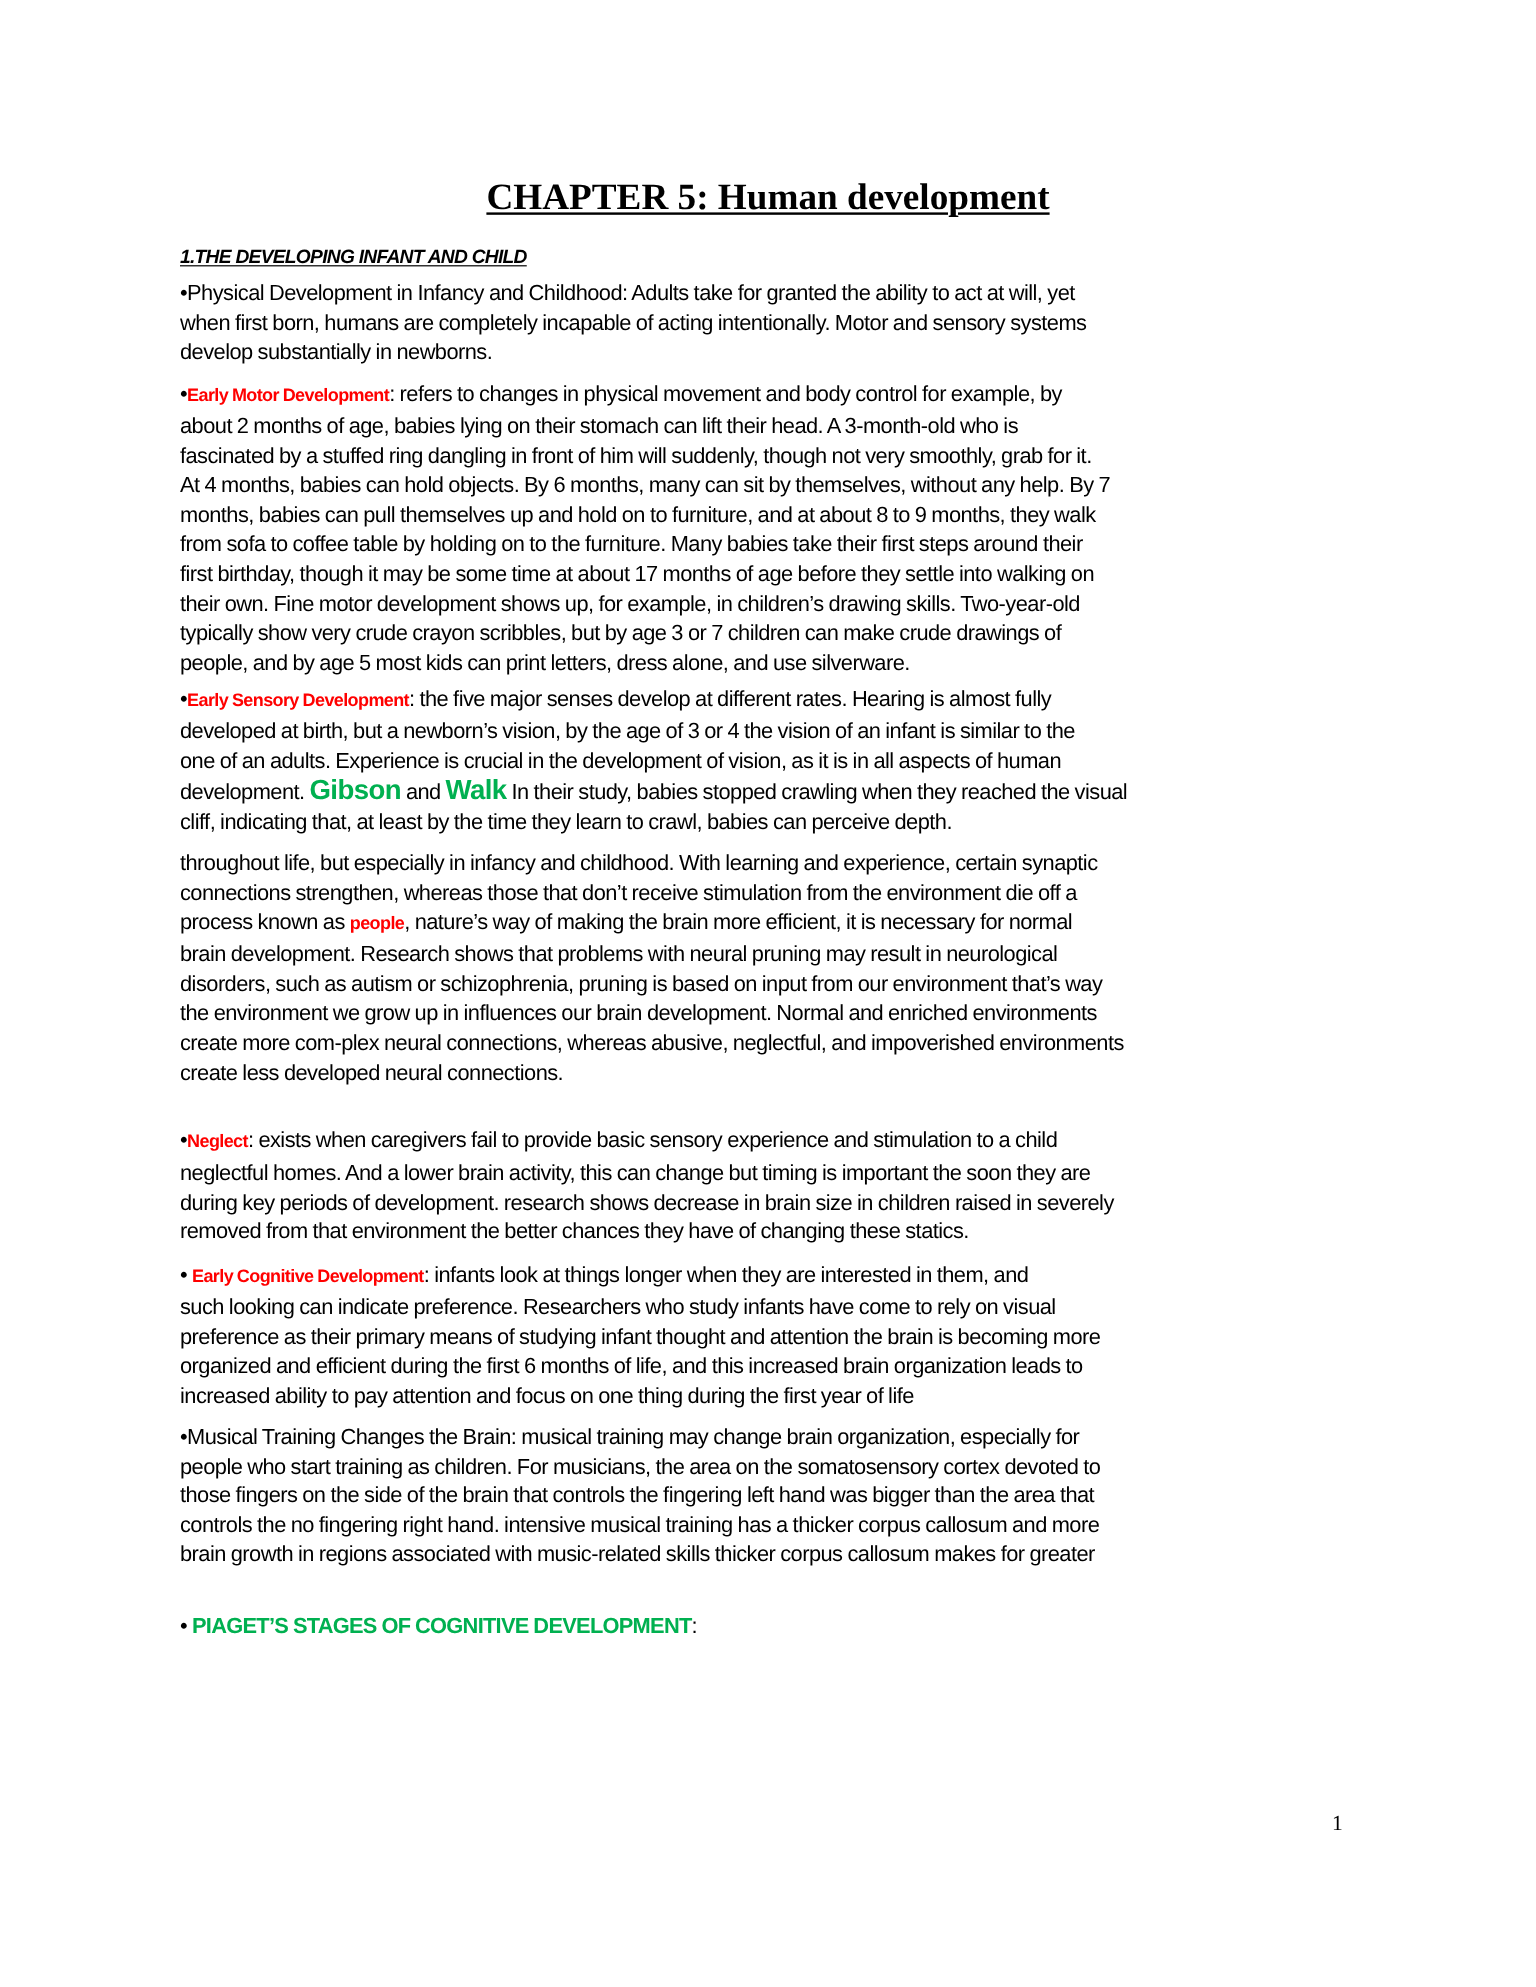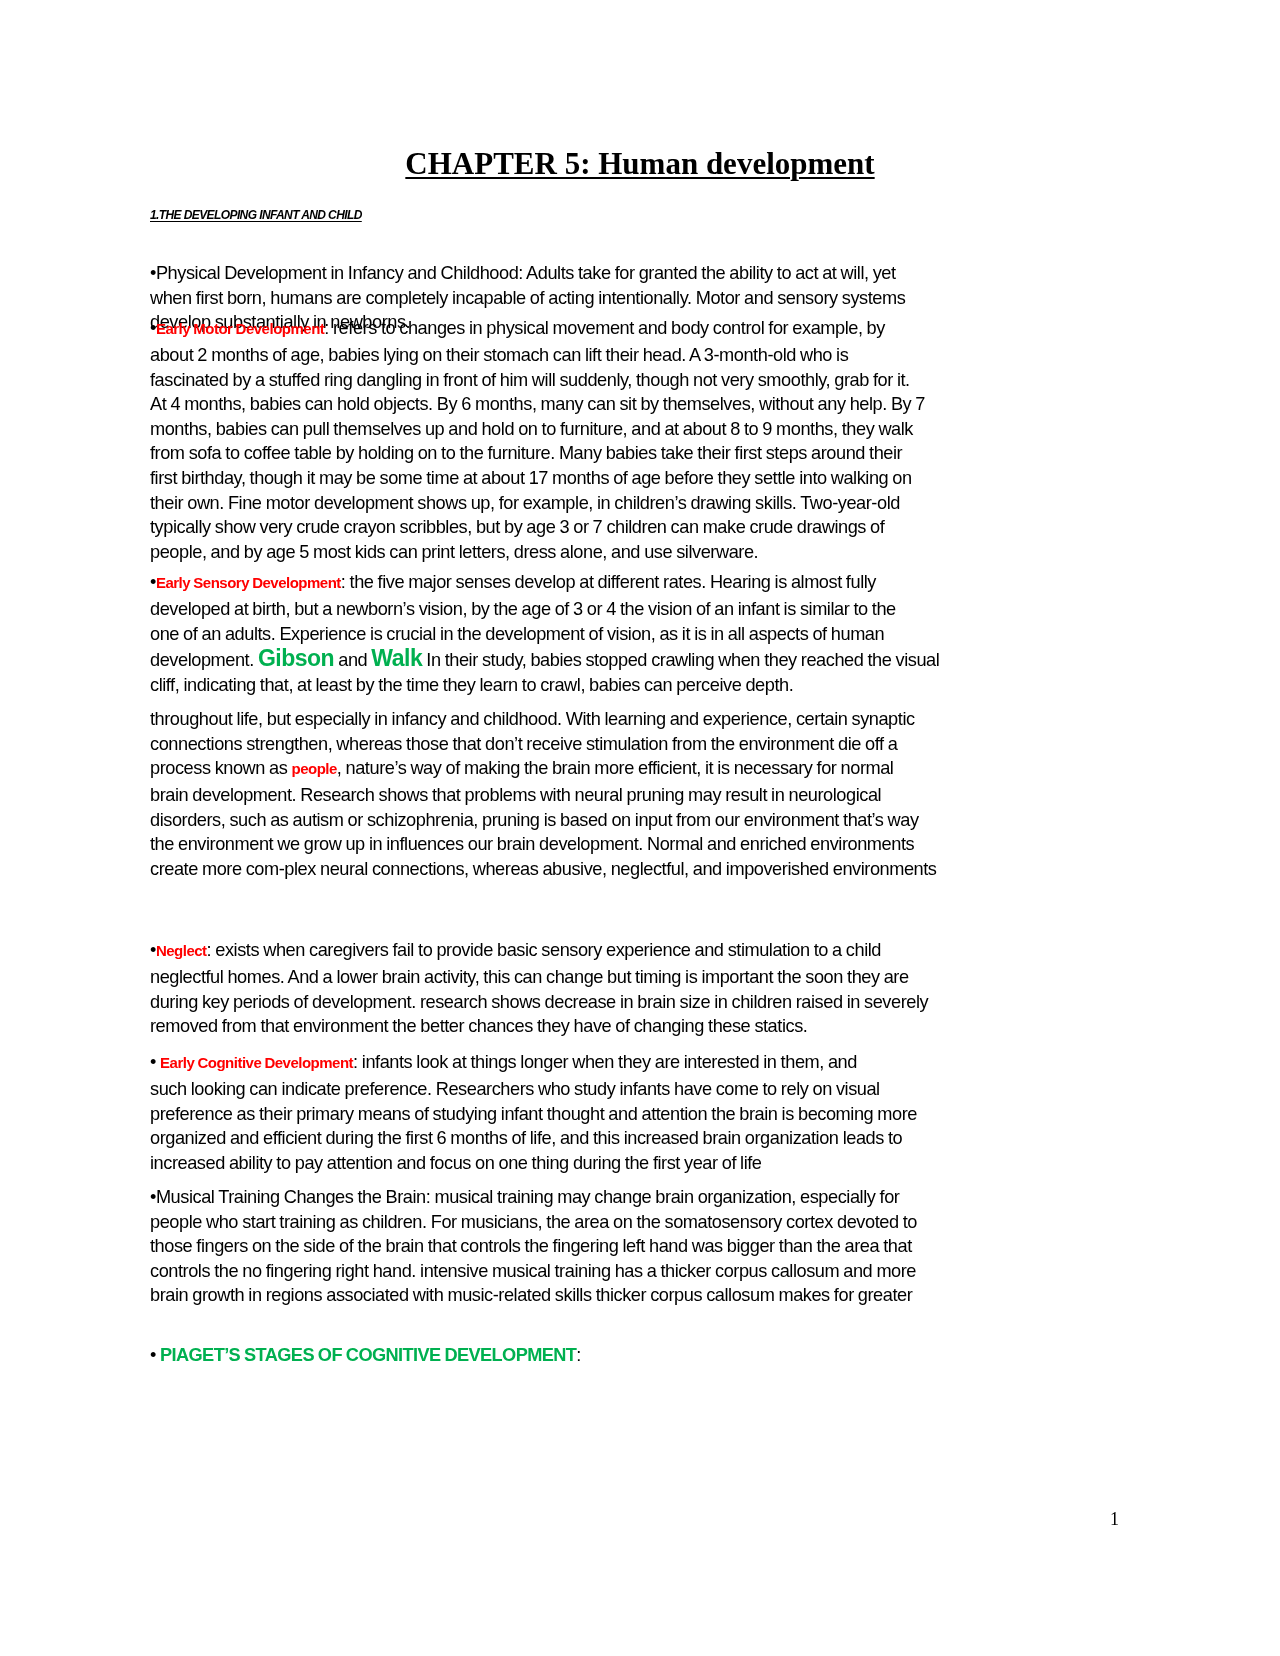--- a/index.html
+++ b/index.html
@@ -38,21 +38,21 @@
       text-underline-offset: 3px;
       text-decoration-thickness: 2px;
     }
     .section-heading {
       position: absolute;
       left: 150px;
       top: 204px;
       font-family: "Liberation Sans", "DejaVu Sans", sans-serif;
       font-weight: bold;
       font-style: italic;
-      font-size: 12px;
+      font-size: 16px;
       line-height: 22px;
       letter-spacing: -0.6px;
       text-decoration: underline;
       text-underline-offset: 2px;
       margin: 0;
     }
     .para {
       position: absolute;
       left: 150px;
       width: 960px;
@@ -95,21 +95,21 @@
   </style>
 </head>
 <body>
 
 <div class="page">
 
   <h1 class="title"><span>CHAPTER 5: Human development</span></h1>
 
   <h2 class="section-heading">1.THE DEVELOPING INFANT AND CHILD</h2>
 
-  <p class="para" style="top:232px;margin-top:29px;">
+  <p class="para" style="top:232px;">
     <span class="line">•Physical Development in Infancy and Childhood:  Adults take for granted the ability to act at will, yet</span>
     <span class="line">when first born, humans are completely incapable of acting intentionally. Motor and sensory systems</span>
     <span class="line">develop substantially in newborns.</span>
   </p>
 
   <p class="para" style="top:316px;">
     <span class="line tall"><span>•</span><span class="red">Early Motor Development</span><span>: refers to changes in physical movement and body control for example, by</span></span>
     <span class="line">about 2 months of age, babies lying on their stomach can lift their head. A 3-month-old who is</span>
     <span class="line">fascinated by a stuffed ring dangling in front of him will suddenly, though not very smoothly, grab for it.</span>
     <span class="line">At 4 months, babies can hold objects. By 6 months, many can sit by themselves, without any help. By 7</span>
@@ -130,20 +130,21 @@
   </p>
 
   <p class="para" style="top:707px;">
     <span class="line">throughout life, but especially in infancy and childhood. With learning and experience, certain synaptic</span>
     <span class="line">connections strengthen, whereas those that don’t receive stimulation from the environment die off a</span>
     <span class="line tall"><span>process known as </span><span class="red">people</span><span>, nature’s way of making the brain more efficient, it is necessary for normal</span></span>
     <span class="line">brain development. Research shows that problems with neural pruning may result in neurological</span>
     <span class="line">disorders, such as autism or schizophrenia, pruning is based on input from our environment that’s way</span>
     <span class="line">the environment we grow up in influences our brain development. Normal and enriched environments</span>
     <span class="line">create more com-plex neural connections, whereas abusive, neglectful, and impoverished environments</span>
+    <span class="line">create less developed neural connections.</span>
   </p>
 
   <p class="para" style="top:938px;">
     <span class="line tall"><span>•</span><span class="red">Neglect</span><span>: exists when caregivers fail to provide basic sensory experience and stimulation to a child</span></span>
     <span class="line">neglectful homes. And a lower brain activity, this can change but timing is important the soon they are</span>
     <span class="line">during key periods of development. research shows decrease in brain size in children raised in severely</span>
     <span class="line">removed from that environment the better chances they have of changing these statics.</span>
   </p>
 
   <p class="para" style="top:1050px;">

